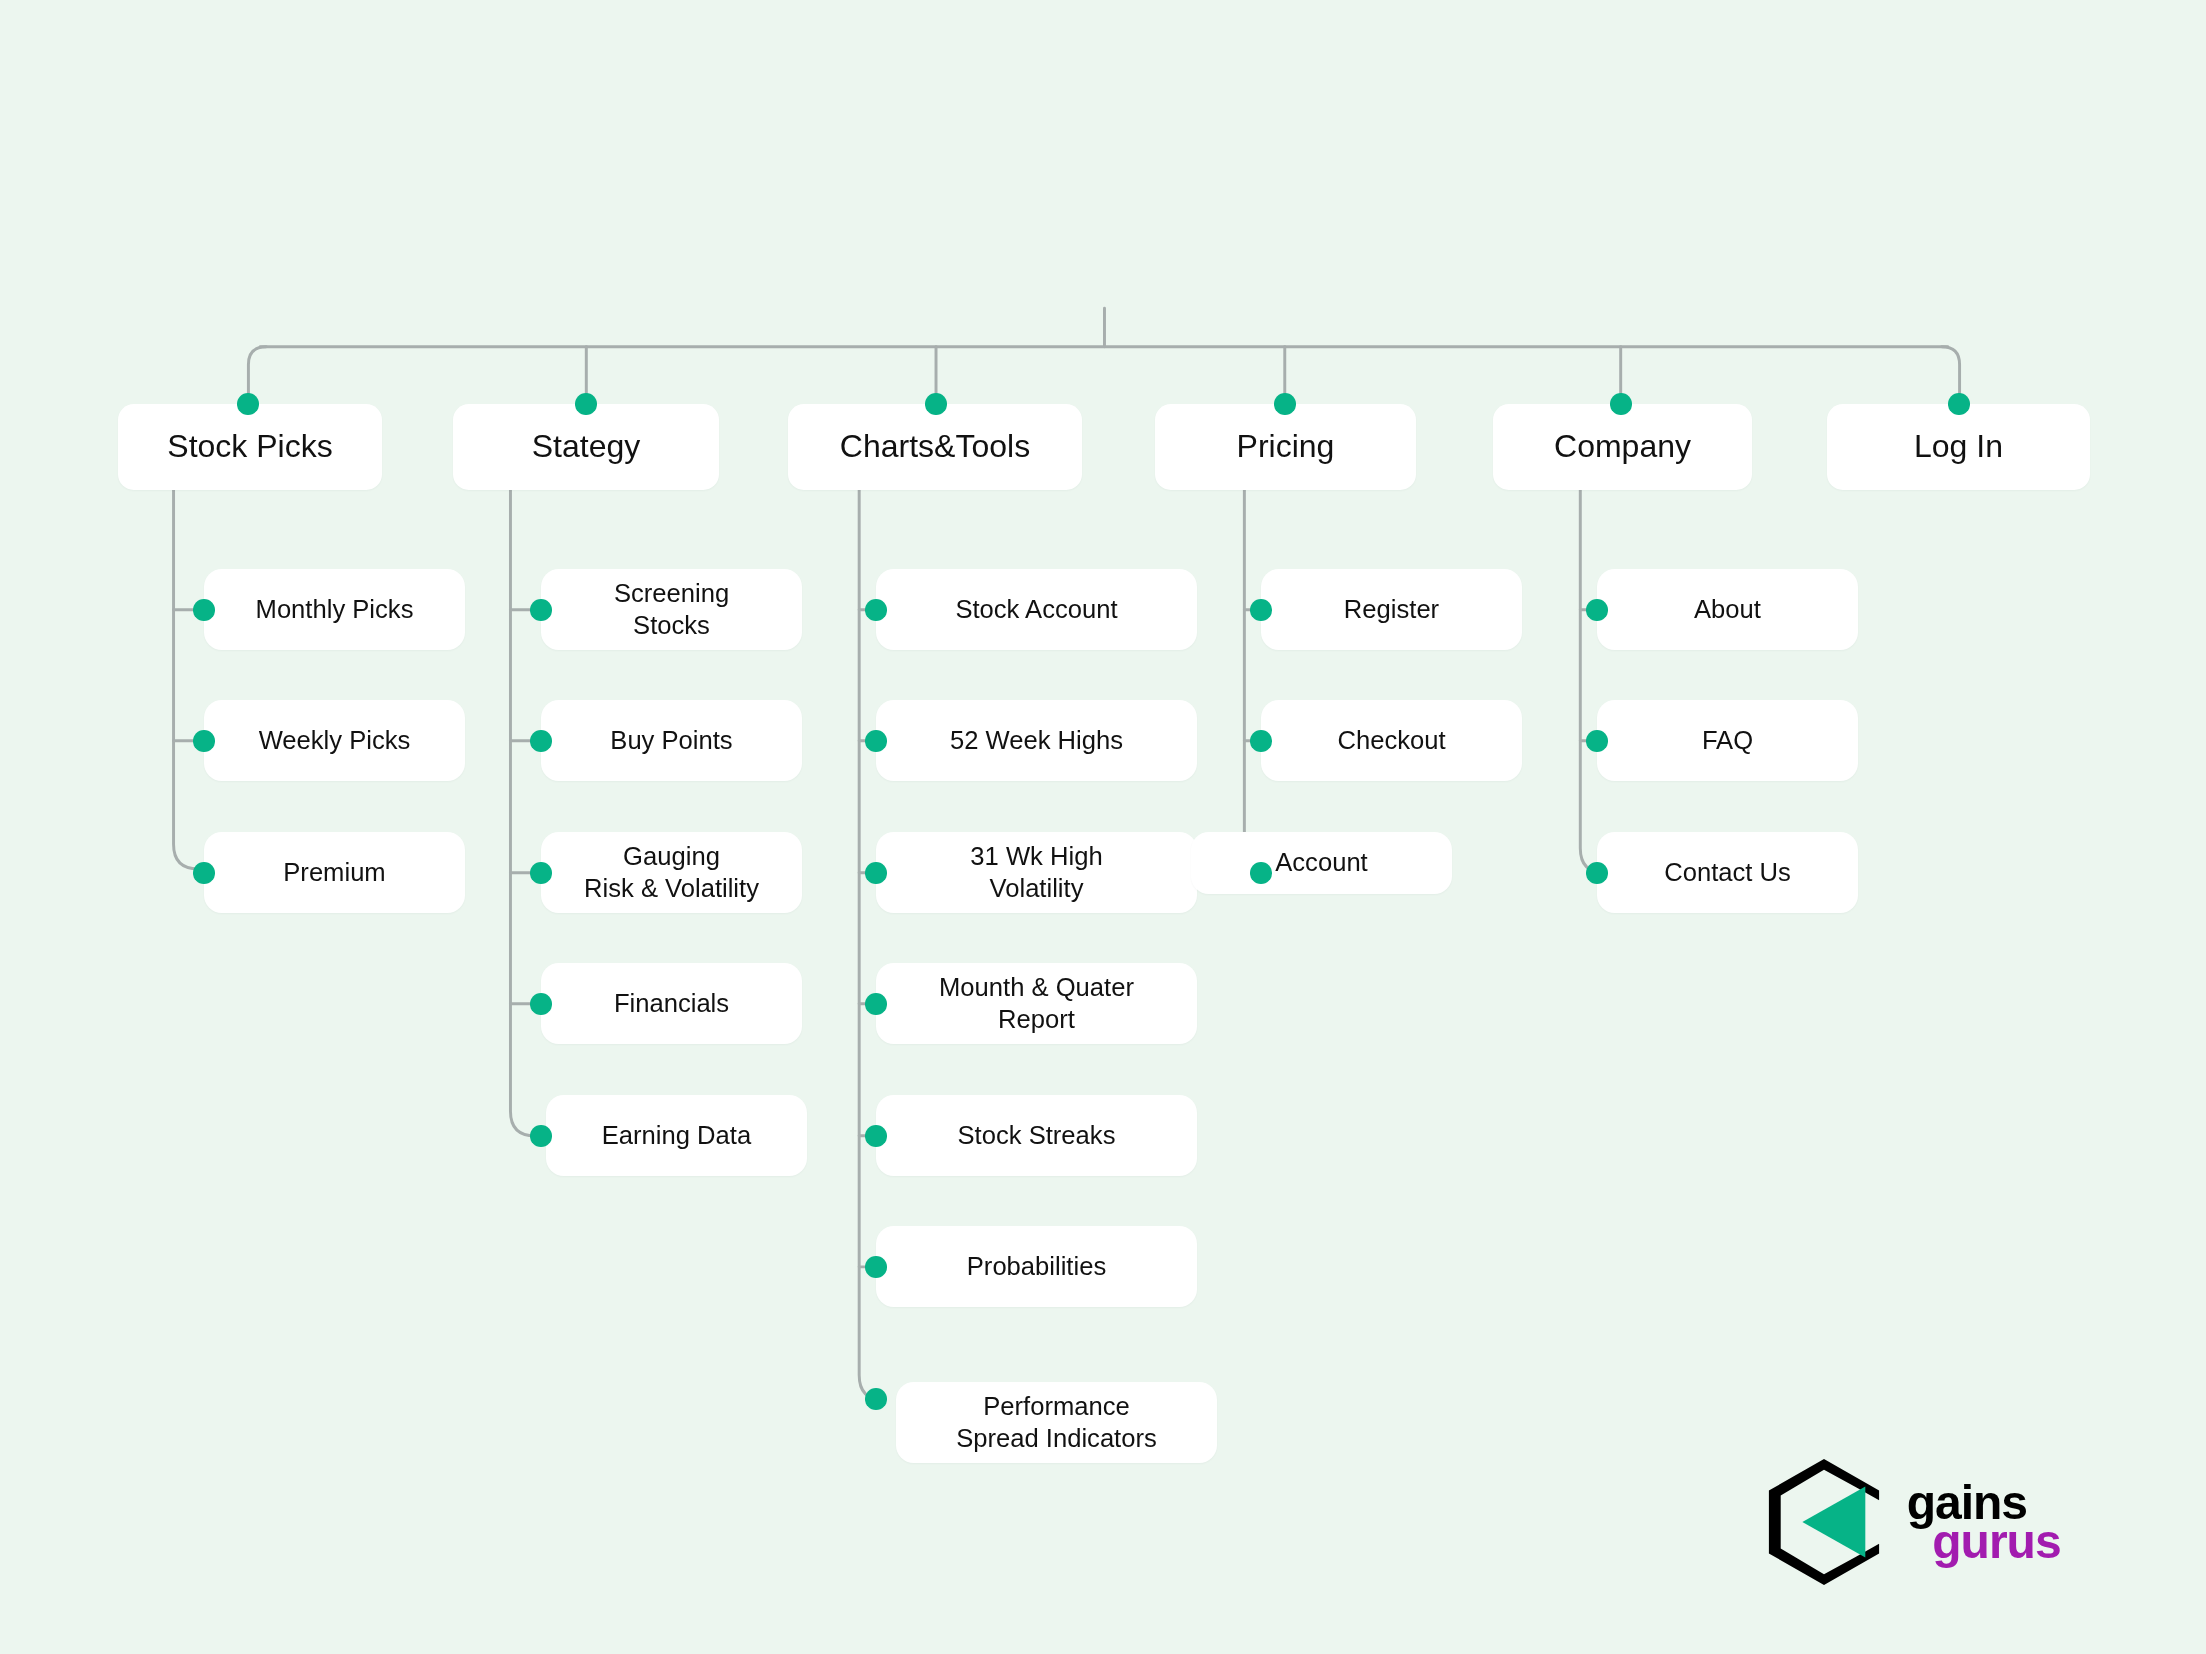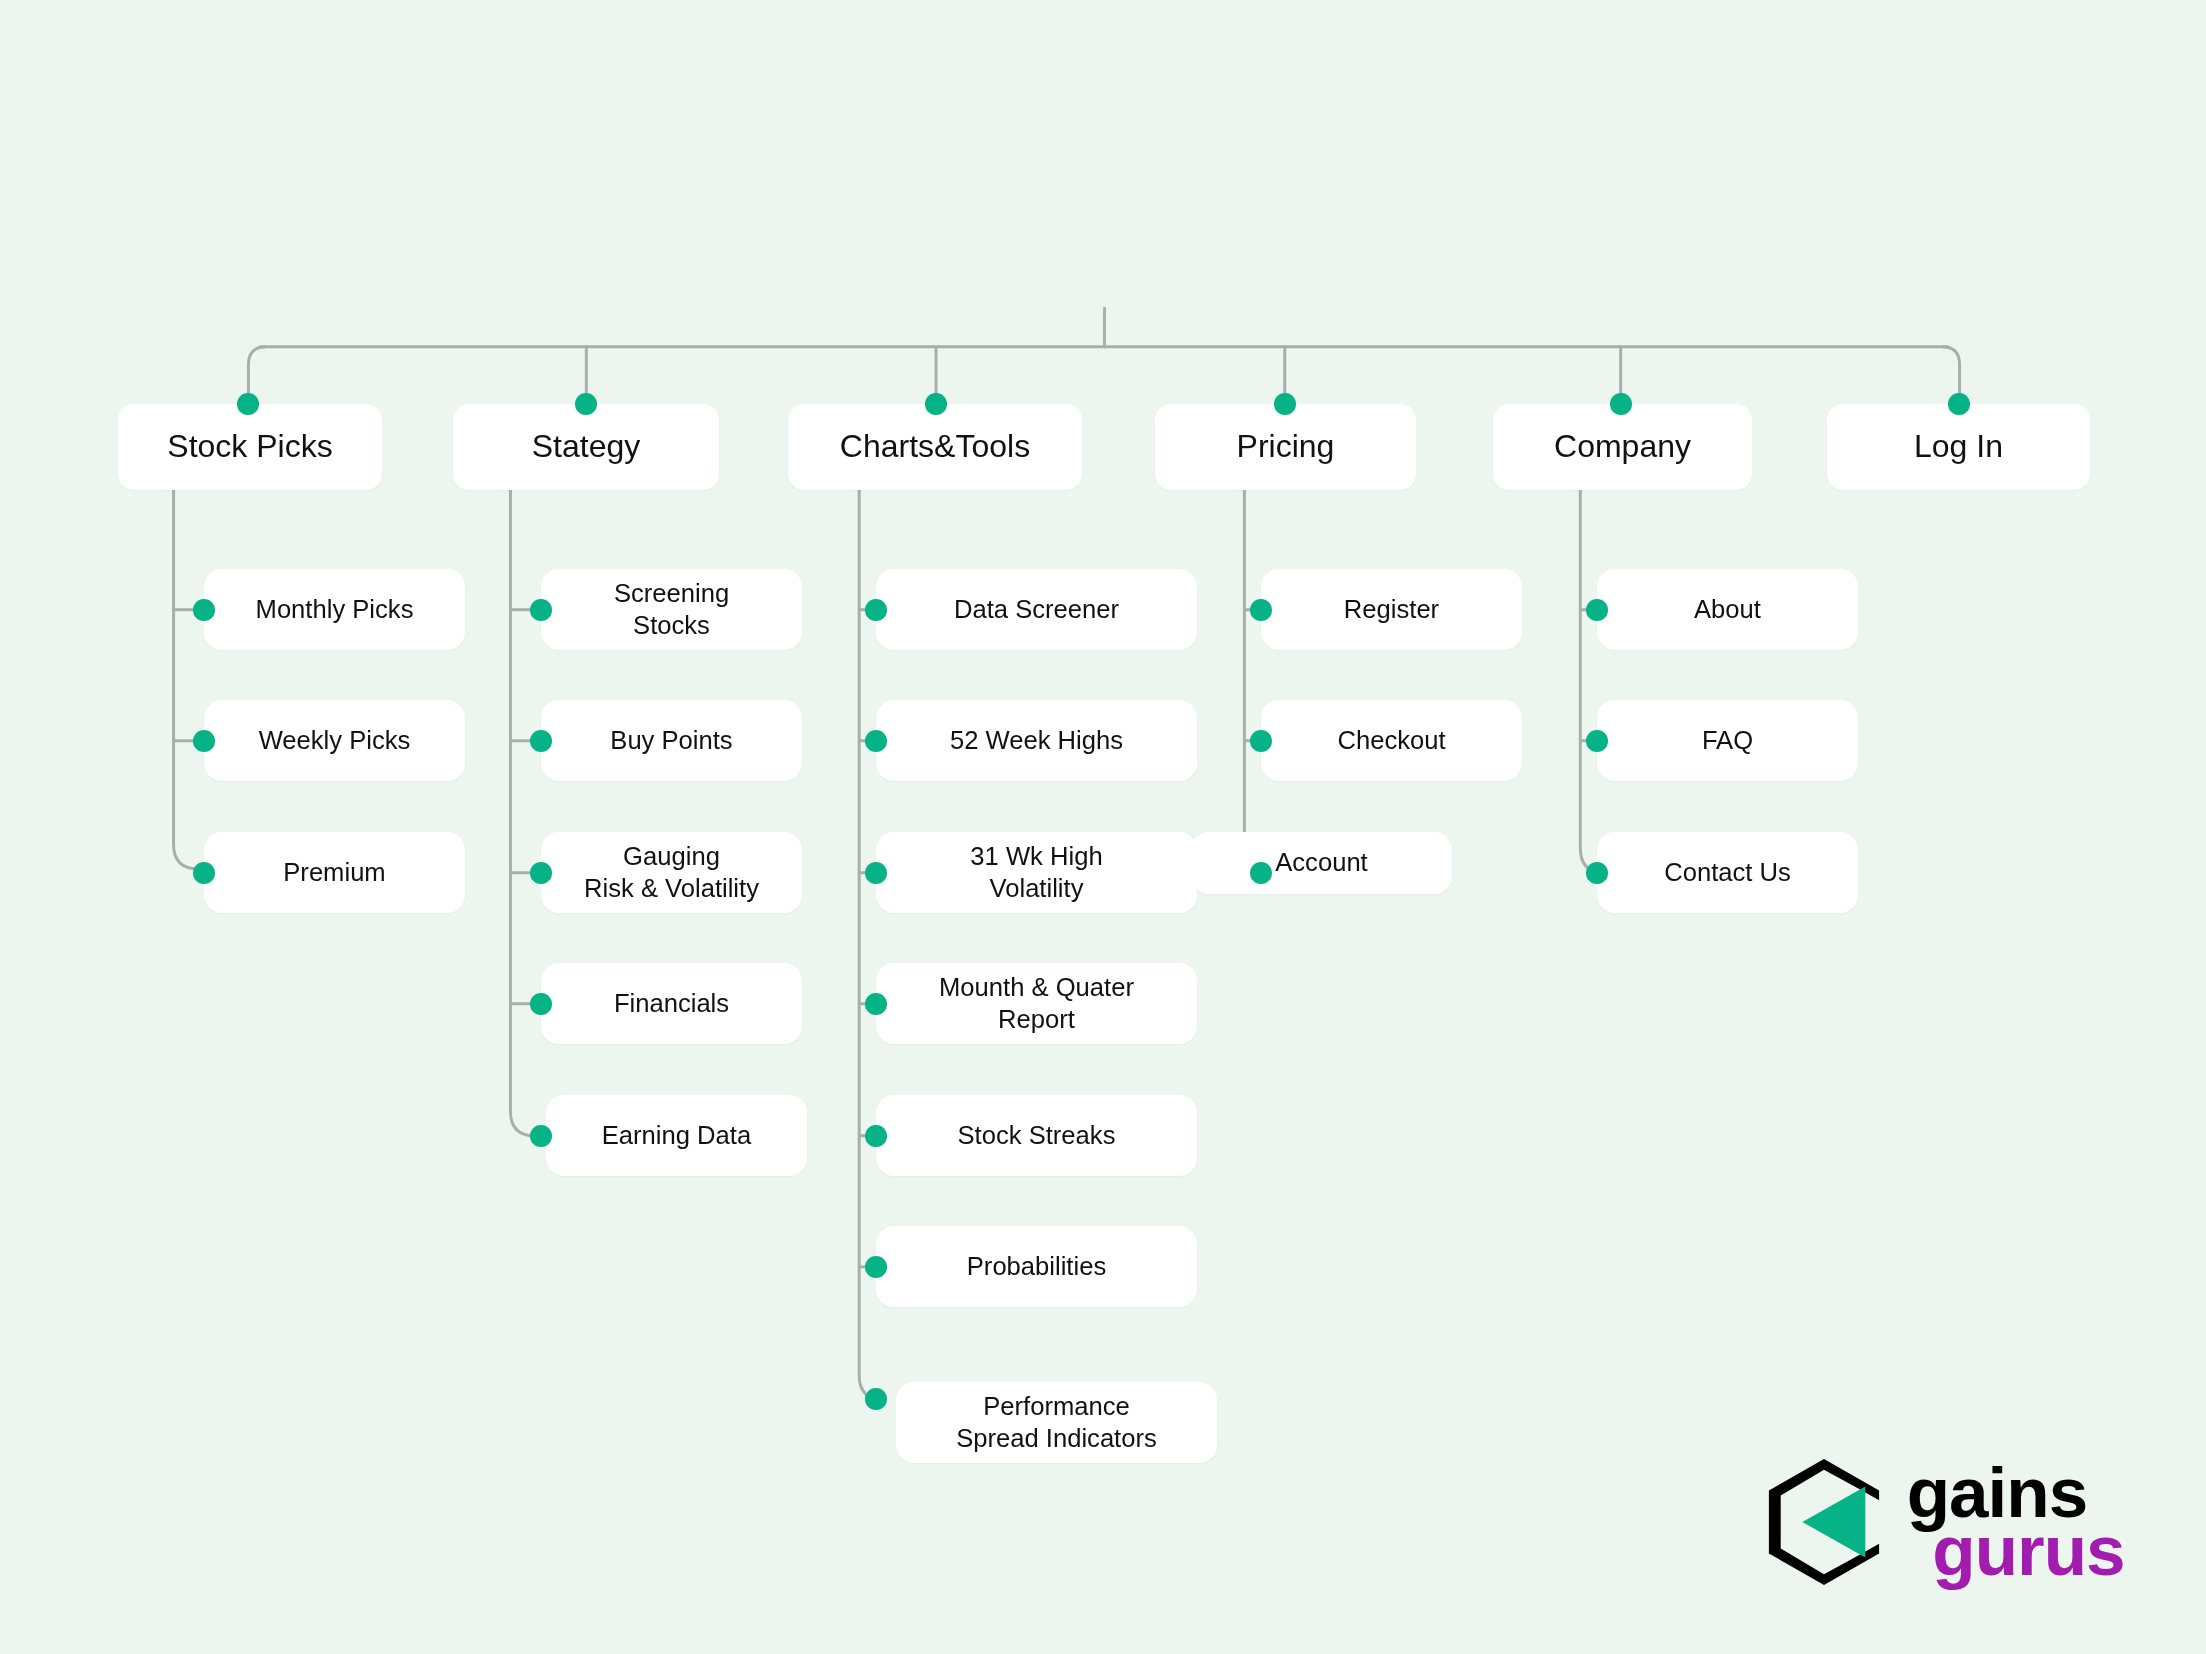--- a/index.html
+++ b/index.html
@@ -86,21 +86,21 @@
     display: flex;
     align-items: center;
     gap: 21.7px;
   }
   #logo .mark { width: 122px; height: 130px; flex: 0 0 auto; }
   #logo .wordmark {
     display: flex;
     flex-direction: column;
     line-height: 0.82;
     font-weight: bold;
-    font-size: 71px;
+    font-size: 48px;
     letter-spacing: -1px;
   }
   #logo .w-gains { color: #000000; }
   #logo .w-gurus { color: #a21caf; margin-left: 25.6px; }
 </style>
 </head>
 <body>
 
 <div id="stage">
 
@@ -228,21 +228,21 @@
 
   <div class="node lvl2" style="left:546px; top:1095px; width:261px; height:81px;">
     <span class="label">
       <span class="ln">Earning Data</span>
     </span>
   </div>
   <div class="dot" style="left:530px; top:1125px;"></div>
 
   <div class="node lvl2" style="left:876px; top:569px; width:321px; height:81px;">
     <span class="label">
-      <span class="ln">Data Screener</span>
+      <span class="ln">Stock Account</span>
     </span>
   </div>
   <div class="dot" style="left:865px; top:599px;"></div>
 
   <div class="node lvl2" style="left:876px; top:700px; width:321px; height:81px;">
     <span class="label">
       <span class="ln">52 Week Highs</span>
     </span>
   </div>
   <div class="dot" style="left:865px; top:730px;"></div>

